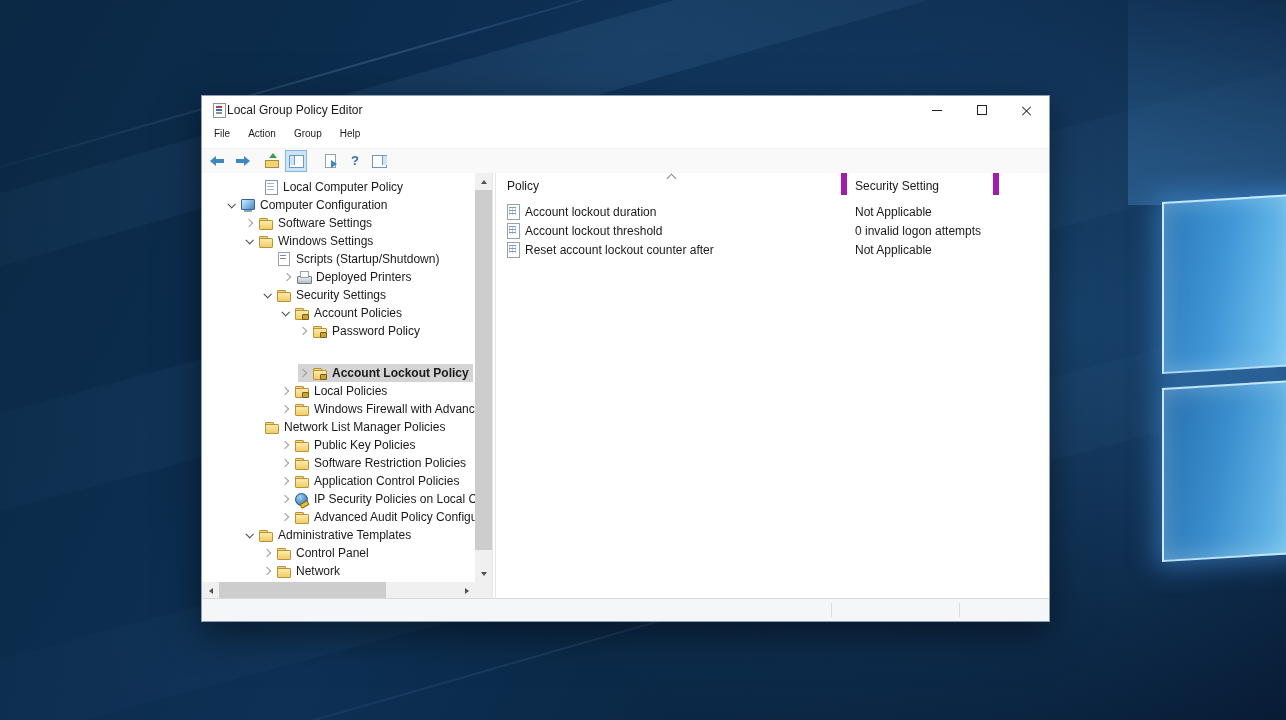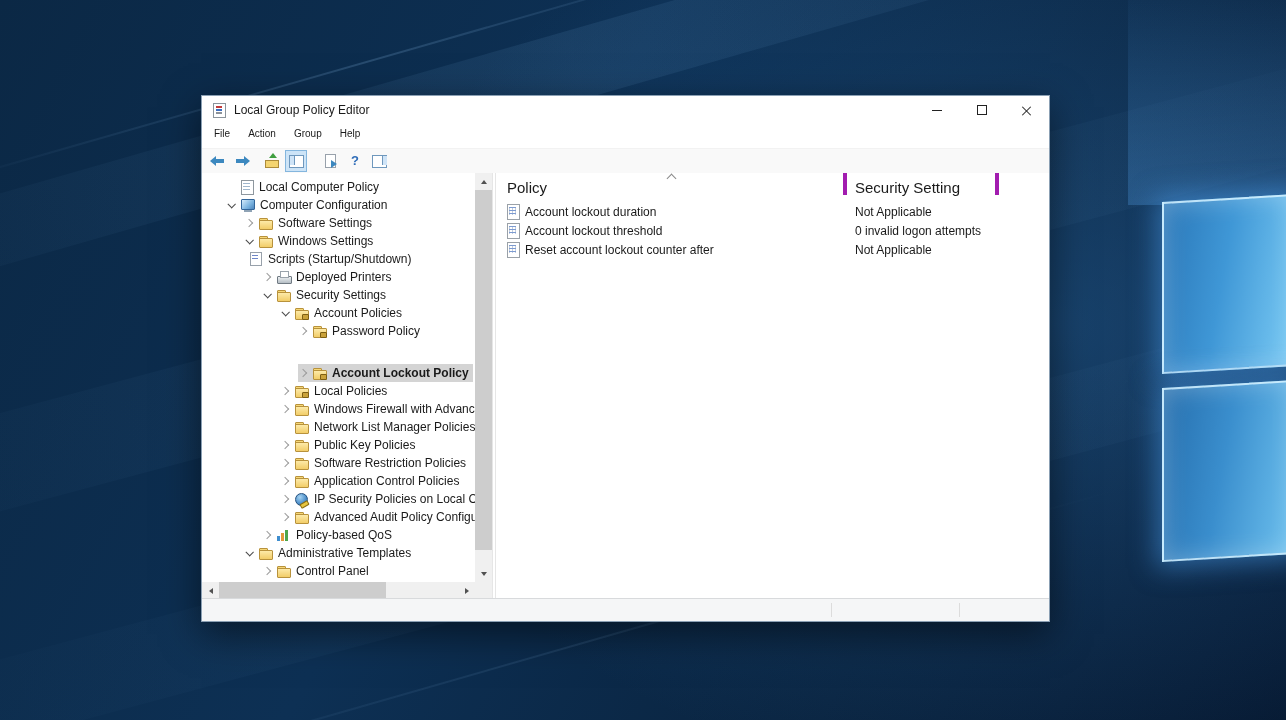--- a/index.html
+++ b/index.html
@@ -22,21 +22,21 @@
     background:linear-gradient(100deg,#2a77b8 0%,#3f97d6 45%,#7cccf5 100%);
     border:2px solid rgba(215,242,255,0.85);
     box-shadow:0 0 26px 6px rgba(70,150,225,0.55), inset 0 0 24px rgba(255,255,255,0.28);}
   .pane-top{top:198px;height:168px;}
   .pane-bottom{top:384px;height:170px;background:linear-gradient(100deg,#266fae 0%,#3a8ecd 45%,#6fc2ef 100%);}
   
   .window{position:absolute;left:201px;top:95px;width:847px;height:525px;background:#fff;
     border:1px solid #8ba0b4;box-sizing:content-box;
     box-shadow:0 12px 36px rgba(0,0,0,0.5);font-size:12px;color:#1a1a1a;}
   .titlebar{position:relative;height:28px;background:#fff;display:flex;align-items:center;padding-left:9px;}
-  .title{margin-left:7px;font-size:12px;}
+  .title{font-size:12px;}
   .wc-group{position:absolute;right:0;top:0;height:28px;display:flex;}
   .wc{width:45px;height:28px;display:flex;align-items:center;justify-content:center;}
   .wc-min .g{width:10px;height:1px;background:#222;}
   .wc-max .g{width:8px;height:8px;border:1px solid #222;}
   .wc-close .g{position:relative;width:11px;height:11px;}
   .wc-close .g::before,.wc-close .g::after{content:"";position:absolute;left:5px;top:0;width:1px;height:12px;background:#222;}
   .wc-close .g::before{transform:rotate(45deg);}
   .wc-close .g::after{transform:rotate(-45deg);}
   .app-icon{position:relative;width:16px;height:16px;flex:none;}
   .app-icon::before{content:"";position:absolute;left:2px;top:1px;width:11px;height:13px;background:#fff;border:1px solid #8b949c;}
@@ -110,21 +110,21 @@
   .sb-btn{position:absolute;width:17px;height:17px;display:flex;align-items:center;justify-content:center;}
   .sb-up{top:0;left:0;}.sb-down{bottom:0;left:0;}
   .sb-left{left:0;top:0;}.sb-right{right:0;top:0;}
   .tri{width:0;height:0;}
   .tri-up{border-left:3.5px solid transparent;border-right:3.5px solid transparent;border-bottom:4.5px solid #515151;}
   .tri-down{border-left:3.5px solid transparent;border-right:3.5px solid transparent;border-top:4.5px solid #515151;}
   .tri-left{border-top:3.5px solid transparent;border-bottom:3.5px solid transparent;border-right:4.5px solid #515151;}
   .tri-right{border-top:3.5px solid transparent;border-bottom:3.5px solid transparent;border-left:4.5px solid #515151;}
   
   .lv-header{position:relative;height:22px;display:flex;background:#fff;}
-  .lv-col{box-sizing:border-box;border-right:4px solid #a21caf;padding:6px 0 0 11px;font-size:15px;cursor:default;}
+  .lv-col{box-sizing:border-box;border-right:6px solid #a21caf;padding:6px 0 0 11px;font-size:12px;cursor:default;}
   .col-policy{width:351px;}
   .col-setting{width:152px;padding-left:8px;}
   .sort-caret{position:absolute;left:172px;top:2px;width:6px;height:6px;border-left:1.3px solid #8a8a8a;border-top:1.3px solid #8a8a8a;transform:rotate(45deg);}
   .lv-rows{padding-top:7px;}
   .list-row{display:flex;align-items:center;height:19px;padding-left:10px;cursor:default;}
   .list-row .ticon{margin-right:5px;width:14px;}
   .lr-policy{width:330px;flex:none;white-space:nowrap;overflow:hidden;font-size:12px;}
   .lr-setting{white-space:nowrap;font-size:12px;}
   
   .statusbar{position:absolute;left:0;right:0;bottom:0;height:22px;background:#f5f6f7;border-top:1px solid #d8dadc;}
@@ -184,21 +184,21 @@
     <span class="tbi tb-help-icon"></span>
   </button>
       <button class="tb-btn">
     <span class="tbi tb-action-pane-icon"></span>
   </button>
     </div>
 
   <div class="content">
     <div class="tree-pane">
       <div class="tree-viewport">
-          <div class="tree-item" style="padding-left: 23px;">
+          <div class="tree-item" style="padding-left: 23px; margin-left: 24px;">
     <span class="hl">
       <span class="chev c-none"></span>
       <span class="ticon ti-console"></span>
       <span class="tlabel">Local Computer Policy</span>
     </span>
   </div>
           <div class="tree-item" style="padding-left: 24px;">
     <span class="hl">
       <span class="chev c-expanded"></span>
       <span class="ticon ti-computer"></span>
@@ -212,28 +212,28 @@
       <span class="tlabel">Software Settings</span>
     </span>
   </div>
           <div class="tree-item" style="padding-left: 42px;">
     <span class="hl">
       <span class="chev c-expanded"></span>
       <span class="ticon ti-folder"></span>
       <span class="tlabel">Windows Settings</span>
     </span>
   </div>
-          <div class="tree-item" style="padding-left: 32px;">
+          <div class="tree-item" style="padding-left: 60px;">
     <span class="hl">
       <span class="chev c-none"></span>
       <span class="ticon ti-script"></span>
       <span class="tlabel">Scripts (Startup/Shutdown)</span>
     </span>
   </div>
-          <div class="tree-item" style="padding-left: 60px;">
+          <div class="tree-item" style="padding-left: 80px;">
     <span class="hl">
       <span class="chev c-collapsed"></span>
       <span class="ticon ti-printer"></span>
       <span class="tlabel">Deployed Printers</span>
     </span>
   </div>
           <div class="tree-item" style="padding-left: 60px;">
     <span class="hl">
       <span class="chev c-expanded"></span>
       <span class="ticon ti-folder"></span>
@@ -276,21 +276,21 @@
       <span class="tlabel">Local Policies</span>
     </span>
   </div>
           <div class="tree-item" style="padding-left: 78px;">
     <span class="hl">
       <span class="chev c-collapsed"></span>
       <span class="ticon ti-folder"></span>
       <span class="tlabel">Windows Firewall with Advanced</span>
     </span>
   </div>
-          <div class="tree-item" style="padding-left: 78px;">
+          <div class="tree-item" style="padding-left: 48px;">
     <span class="hl">
       <span class="chev c-none"></span>
       <span class="ticon ti-folder"></span>
       <span class="tlabel">Network List Manager Policies</span>
     </span>
   </div>
           <div class="tree-item" style="padding-left: 78px;">
     <span class="hl">
       <span class="chev c-collapsed"></span>
       <span class="ticon ti-folder"></span>
@@ -318,29 +318,20 @@
                 <i class="ovr"></i>
               </span>
       <span class="tlabel">IP Security Policies on Local Con</span>
     </span>
   </div>
           <div class="tree-item" style="padding-left: 78px;">
     <span class="hl">
       <span class="chev c-collapsed"></span>
       <span class="ticon ti-folder"></span>
       <span class="tlabel">Advanced Audit Policy Configur</span>
-    </span>
-  </div>
-          <div class="tree-item" style="padding-left: 60px;">
-    <span class="hl">
-      <span class="chev c-collapsed"></span>
-      <span class="ticon ti-qos">
-                <i class="ovr"></i>
-              </span>
-      <span class="tlabel">Policy-based QoS</span>
     </span>
   </div>
           <div class="tree-item" style="padding-left: 42px;">
     <span class="hl">
       <span class="chev c-expanded"></span>
       <span class="ticon ti-folder"></span>
       <span class="tlabel">Administrative Templates</span>
     </span>
   </div>
           <div class="tree-item" style="padding-left: 60px;">

